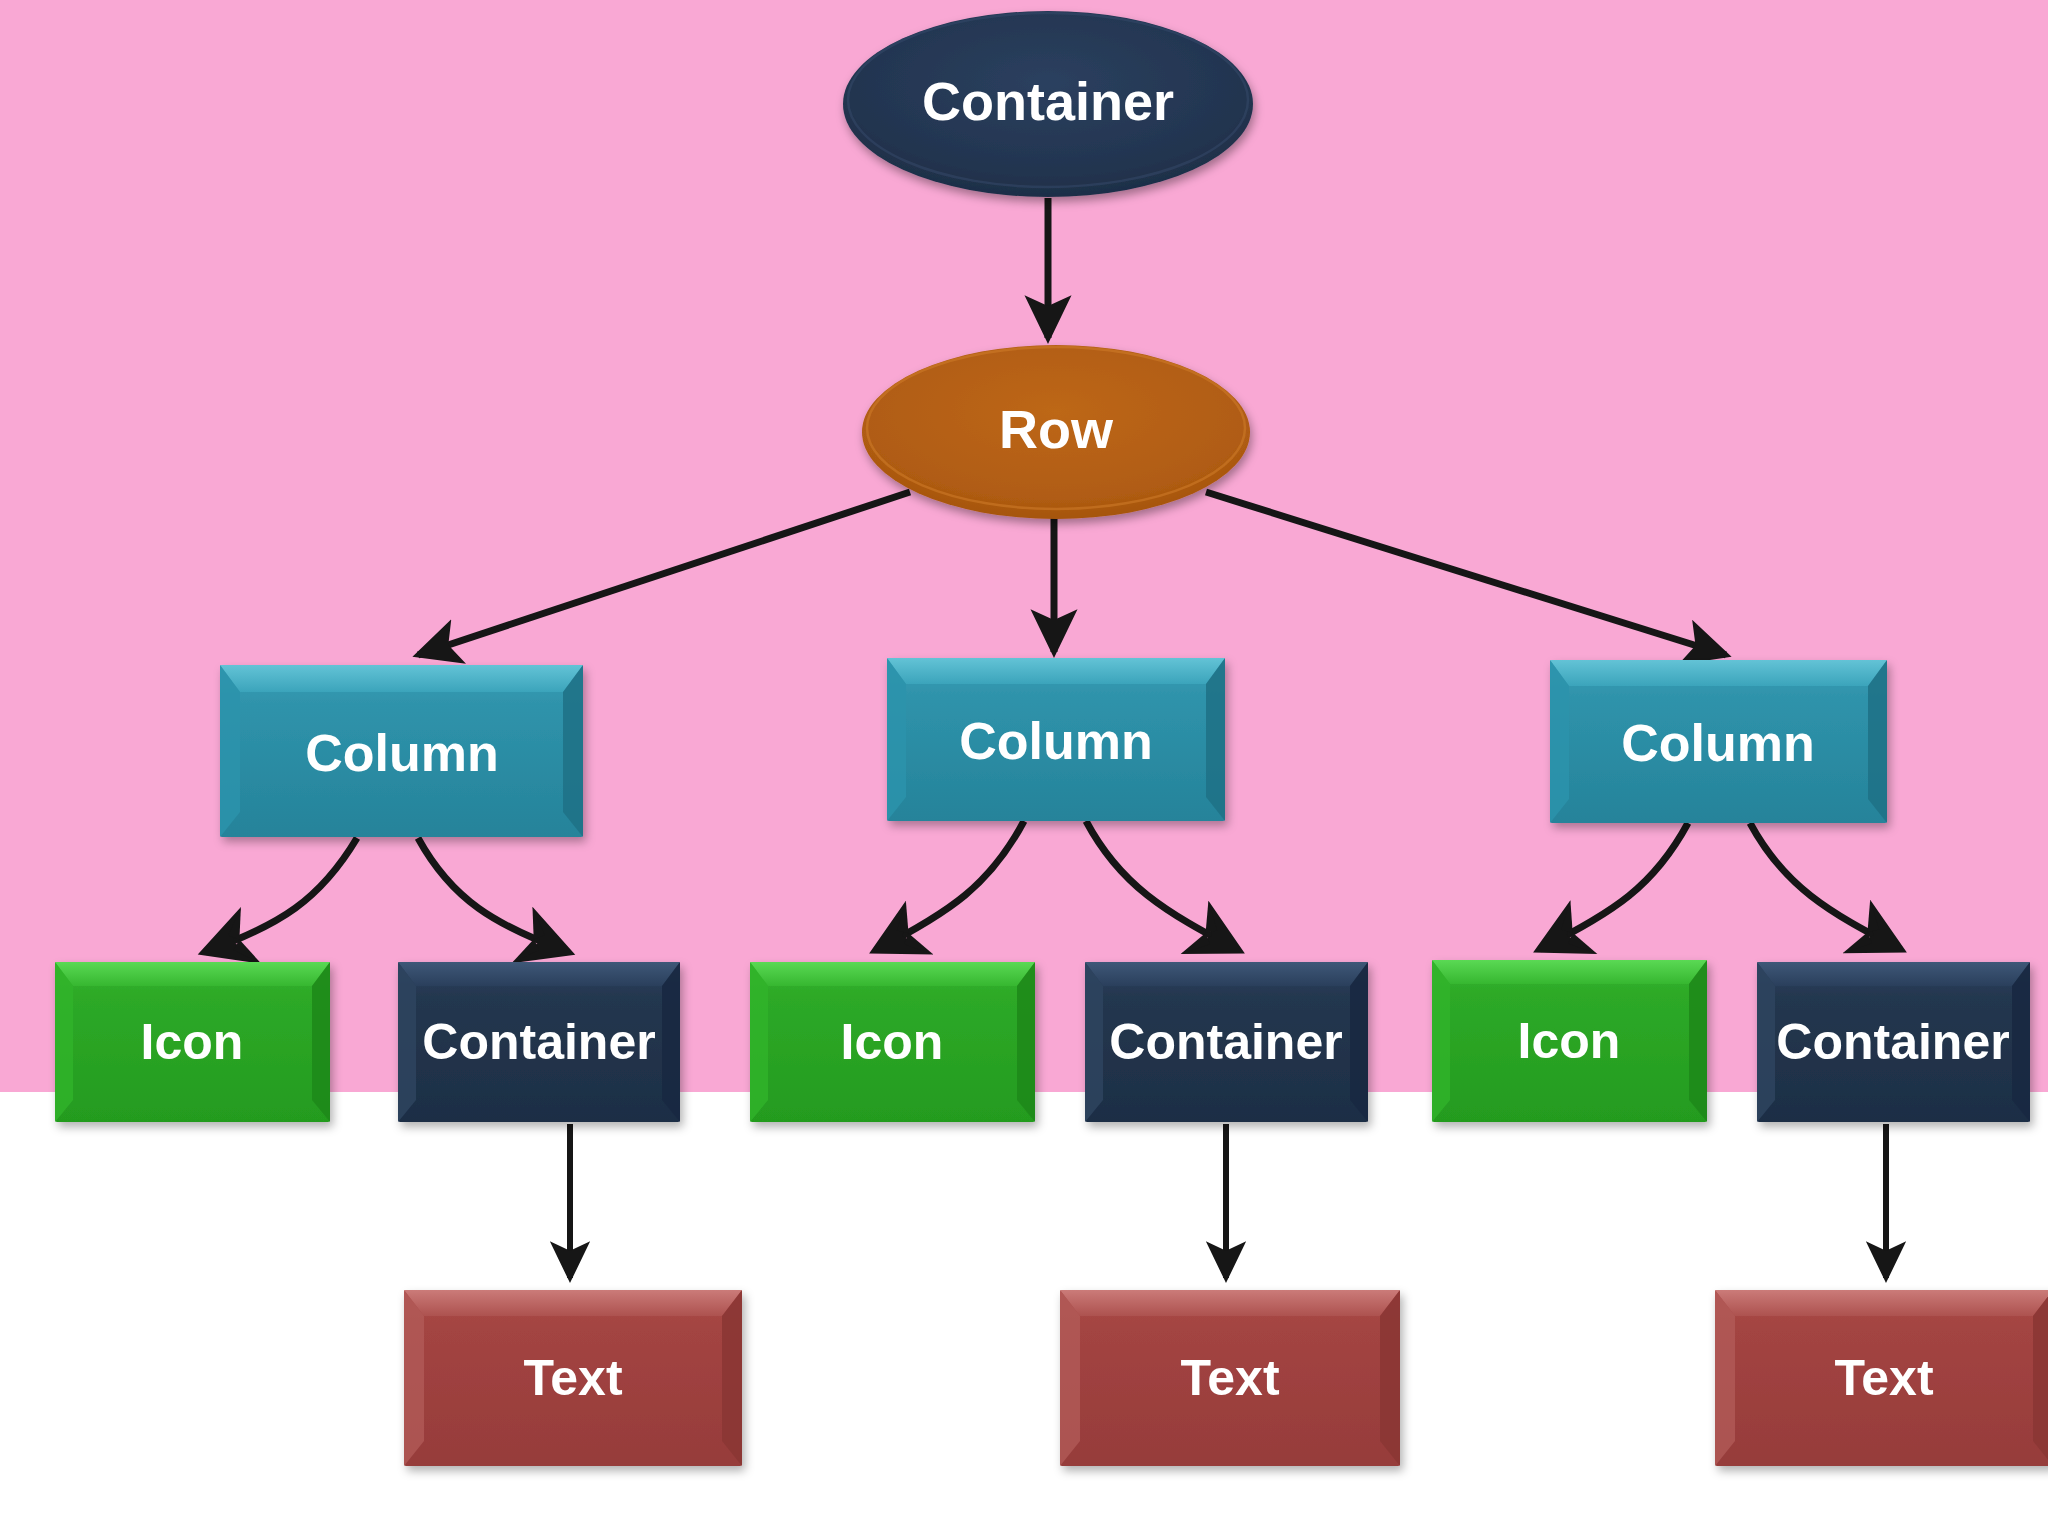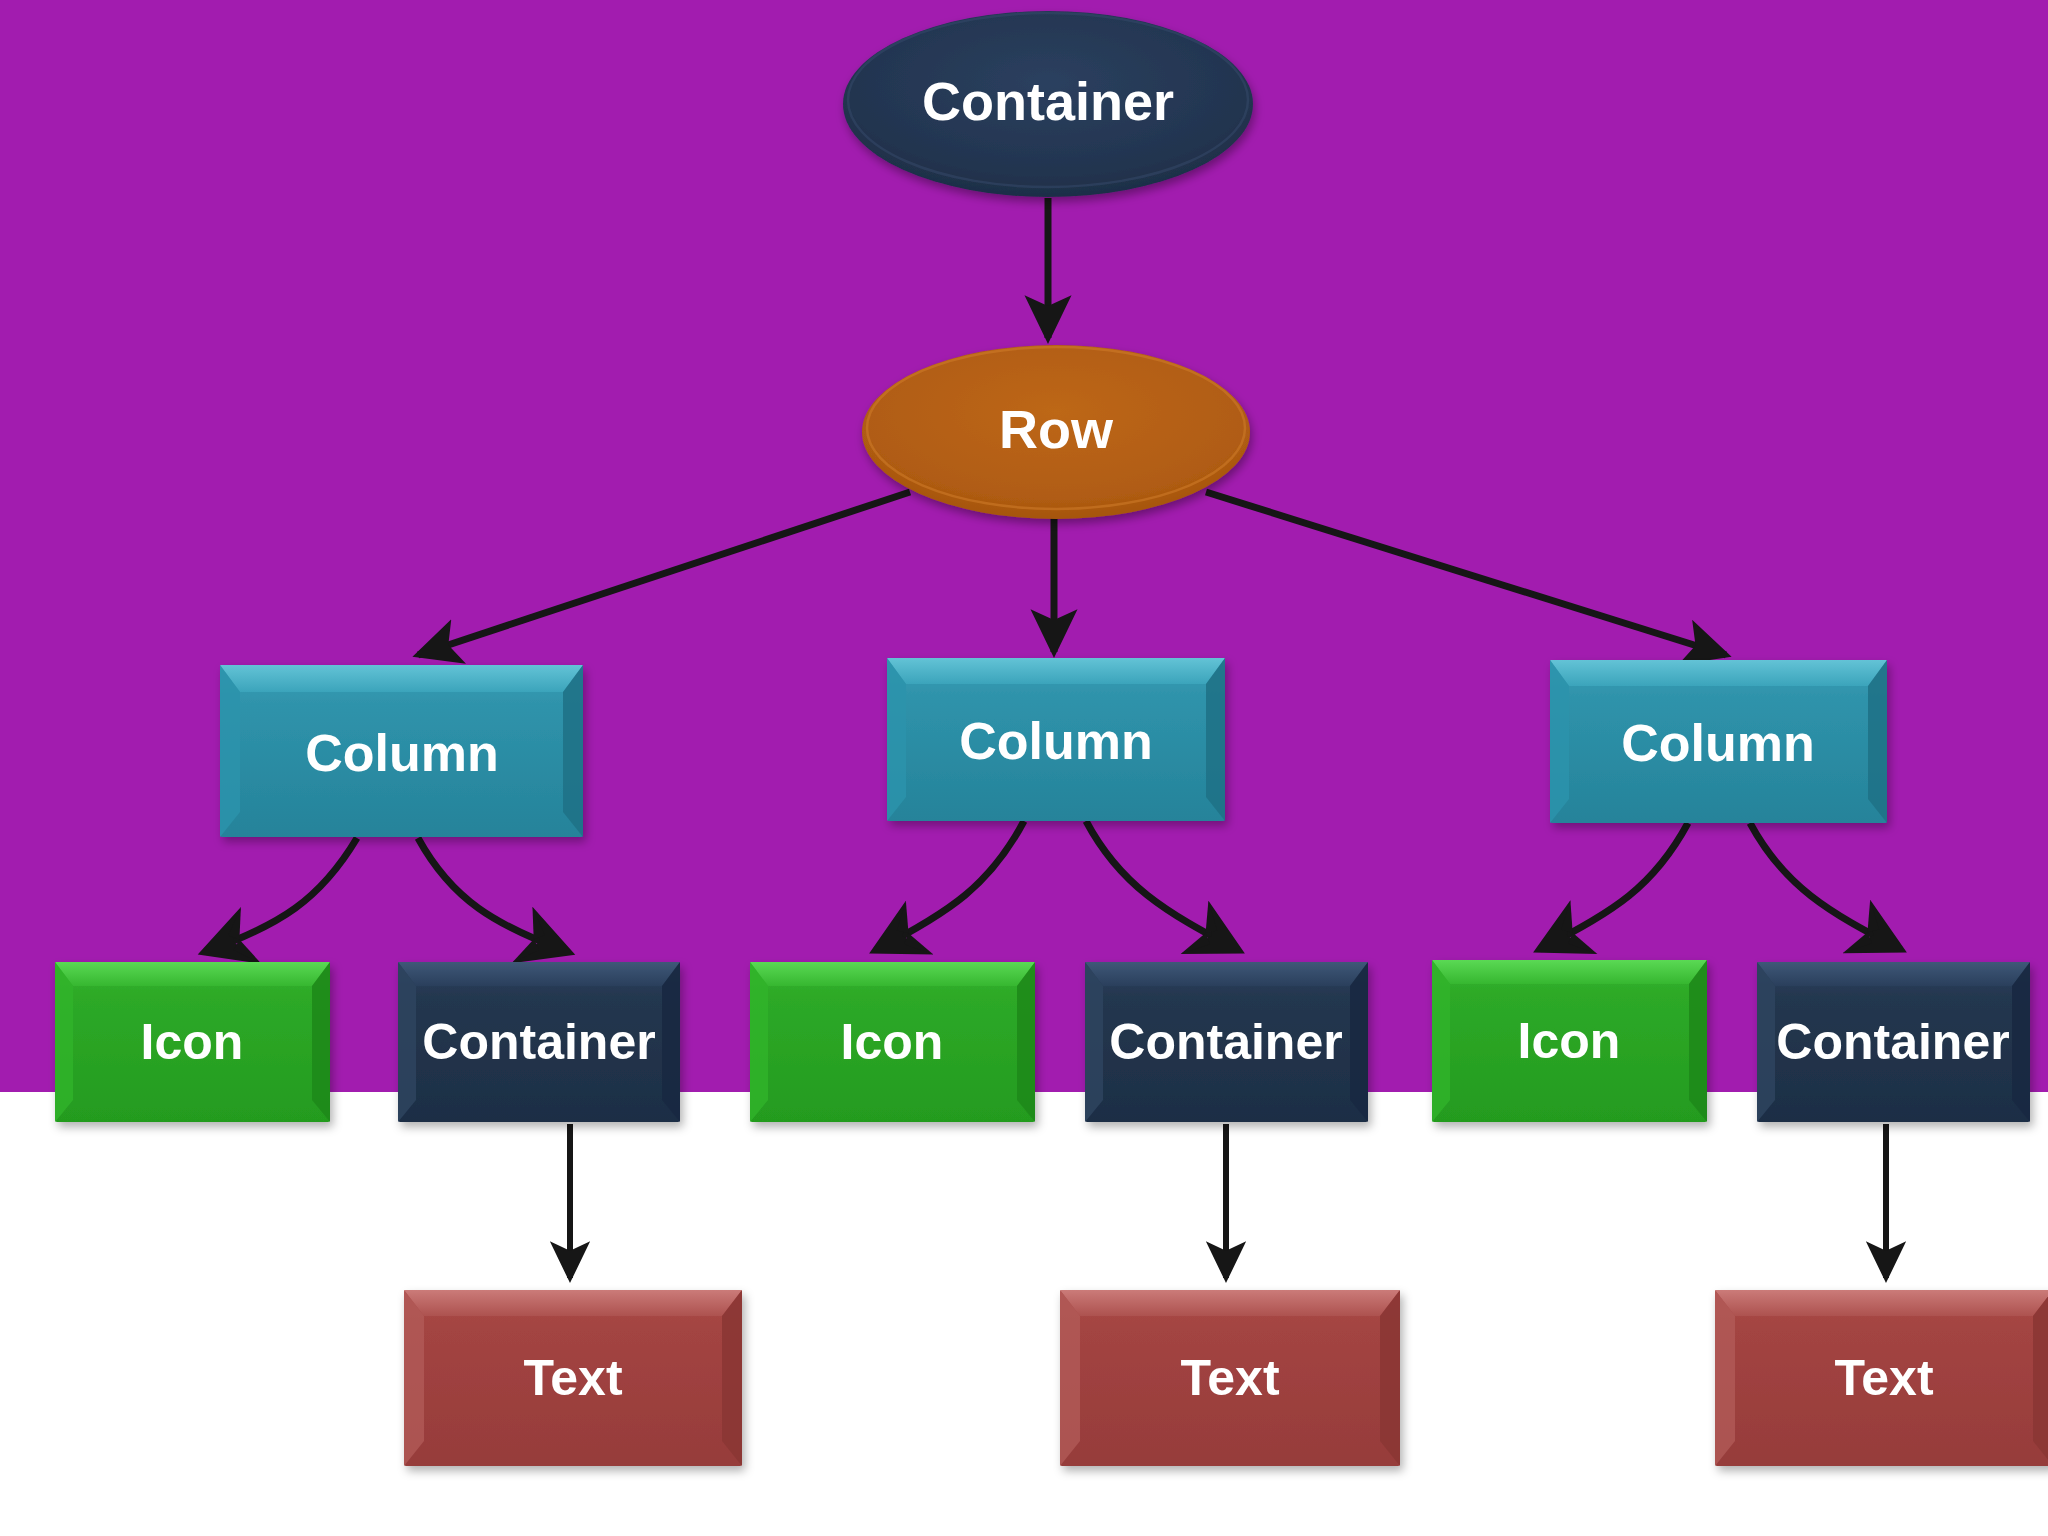--- a/index.html
+++ b/index.html
@@ -10,21 +10,21 @@
   body {
     width: 2048px;
     height: 1536px;
     overflow: hidden;
     font-family: "Liberation Sans", sans-serif;
   }
   #diagram-root {
     position: relative;
     width: 2048px;
     height: 1092px;
-    background: #a21caf;
+    background: #f9a8d4;
   }
   svg.canvas {
     position: absolute;
     top: 0;
     left: 0;
     width: 2048px;
     height: 1536px;
   }
   .node-label {
     fill: #ffffff;

